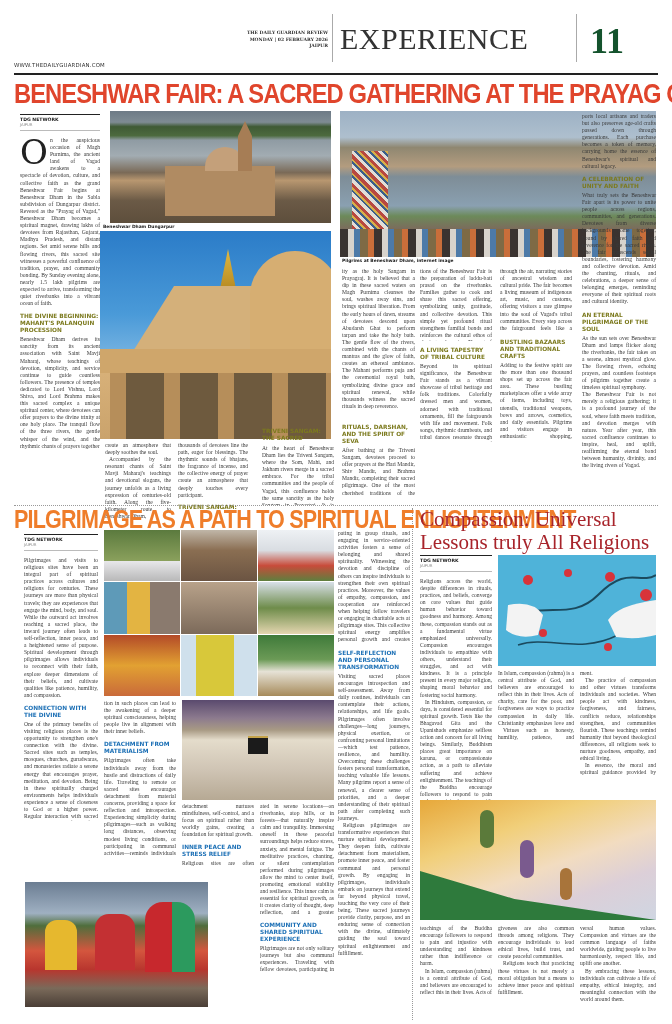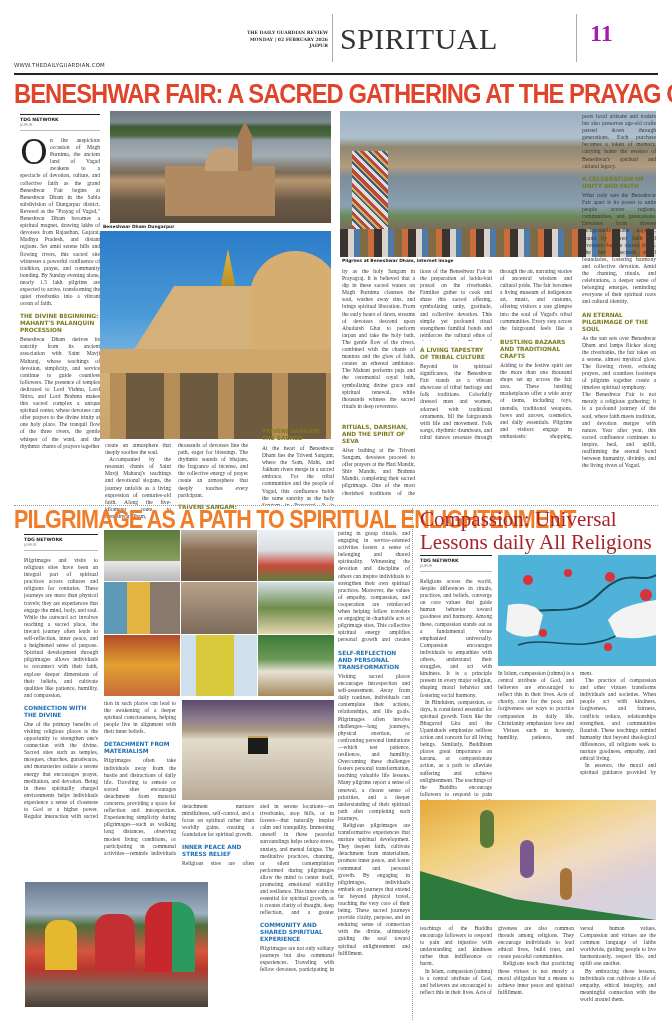--- a/index.html
+++ b/index.html
@@ -21,23 +21,23 @@
 <body>
 
 <div class="abs" style="left:14px;top:0;width:644px;height:80px;">
   <div class="abs" style="left:0;top:62px;font-family:'DejaVu Sans',sans-serif;font-size:5.4px;color:#333;letter-spacing:0.2px">WWW.THEDAILYGUARDIAN.COM</div>
   <div class="abs" style="right:330px;top:30px;text-align:right;font-family:'DejaVu Serif',serif;font-size:4.5px;line-height:6.5px;color:#333;font-weight:bold">
     <div>THE DAILY GUARDIAN REVIEW</div>
     <div>MONDAY | 02 FEBRUARY 2026</div>
     <div>JAIPUR</div>
   </div>
   <div class="abs" style="left:318px;top:14px;width:1px;height:48px;background:#aaa"></div>
-  <div class="abs" style="left:326px;top:22px;font-family:'Liberation Serif',serif;font-size:30px;color:#333;letter-spacing:0.5px">SPIRITUAL</div>
+  <div class="abs" style="left:326px;top:22px;font-family:'Liberation Serif',serif;font-size:30px;color:#333;letter-spacing:0.5px">EXPERIENCE</div>
   <div class="abs" style="left:562px;top:14px;width:1px;height:48px;background:#aaa"></div>
-  <div class="abs" style="left:576px;top:20px;font-family:'Liberation Serif',serif;font-weight:bold;font-size:24px;color:#a21caf">11</div>
+  <div class="abs" style="left:576px;top:20px;font-family:'Liberation Serif',serif;font-weight:bold;font-size:36px;color:#14532d">11</div>
   <div class="abs" style="left:0;top:73px;width:644px;height:2px;background:#222"></div>
 </div>
 
 <div class="abs" style="left:14px;top:80px;width:644px;font-family:'Liberation Sans',sans-serif;font-weight:bold;font-size:27px;line-height:28px;color:#e0452c;letter-spacing:-1.1px;transform:scaleX(0.88);transform-origin:left;white-space:nowrap">BENESHWAR FAIR: A SACRED GATHERING AT THE PRAYAG OF VAGAD</div>
 
 <div class="abs" style="left:20px;top:114px;width:80px">
   <div class="byline">TDG NETWORK</div>
   <div class="byloc">JAIPUR</div>
   <div class="txt">
     <span class="drop">O</span>
@@ -154,21 +154,21 @@
   <div class="abs" style="left:120px;top:20px;width:50px;height:70px;background:linear-gradient(90deg,#c7282d 0 55%,#2c9a5e 55%);border-radius:18px 18px 0 0"></div>
 </div>
 
 <div class="abs" style="left:338px;top:530px;width:72px">
   <div class="txt" style="height:114px;overflow:hidden">pating in group rituals, and engaging in service-oriented activities fosters a sense of belonging and shared spirituality. Witnessing the devotion and discipline of others can inspire individuals to strengthen their own spiritual practices. Moreover, the values of empathy, compassion, and cooperation are reinforced when helping fellow travelers or engaging in charitable acts at pilgrimage sites. This collective spiritual energy amplifies personal growth and creates lasting memories of devotion and service.</div>
   <div class="sub blue">SELF-REFLECTION AND PERSONAL TRANSFORMATION</div>
   <div class="txt">Visiting sacred places encourages introspection and self-assessment. Away from daily routines, individuals can contemplate their actions, relationships, and life goals. Pilgrimages often involve challenges—long journeys, physical exertion, or confronting personal limitations—which test patience, resilience, and humility. Overcoming these challenges fosters personal transformation, teaching valuable life lessons. Many pilgrims report a sense of renewal, a clearer sense of priorities, and a deeper understanding of their spiritual path after completing such journeys.</div>
   <div class="txt" style="text-indent:5px">Religious pilgrimages are transformative experiences that nurture spiritual development. They deepen faith, cultivate detachment from materialism, promote inner peace, and foster communal and personal growth. By engaging in pilgrimages, individuals embark on journeys that extend far beyond physical travel, touching the very core of their being. These sacred journeys provide clarity, purpose, and an enduring sense of connection with the divine, ultimately guiding the soul toward spiritual enlightenment and fulfillment.</div>
 </div>
 
-<div class="abs" style="left:420px;top:508px;width:240px;font-family:'Liberation Serif',serif;font-size:21px;line-height:23px;color:#a8242b">Compassion: Universal Lessons daily All Religions</div>
+<div class="abs" style="left:420px;top:508px;width:240px;font-family:'Liberation Serif',serif;font-size:21px;line-height:23px;color:#a8242b">Compassion: Universal Lessons truly All Religions</div>
 
 <div class="abs" style="left:420px;top:555px;width:72px">
   <div class="byline">TDG NETWORK</div>
   <div class="byloc">JAIPUR</div>
   <div class="txt">Religions across the world, despite differences in rituals, practices, and beliefs, converge on core values that guide human behavior toward goodness and harmony. Among these, compassion stands out as a fundamental virtue emphasized universally. Compassion encourages individuals to empathize with others, understand their struggles, and act with kindness. It is a principle present in every major religion, shaping moral behavior and fostering social harmony.</div>
   <div class="txt" style="text-indent:5px">In Hinduism, compassion, or daya, is considered essential for spiritual growth. Texts like the Bhagavad Gita and the Upanishads emphasize selfless action and concern for all living beings. Similarly, Buddhism places great importance on karuna, or compassionate action, as a path to alleviate suffering and achieve enlightenment. The teachings of the Buddha encourage followers to respond to pain and injustice with understanding and kindness rather than indifference or harm.</div>
 </div>
 
 <div class="abs img" style="left:498px;top:555px;width:158px;height:111px;background:#4fb3d9">
   <svg width="158" height="111">

